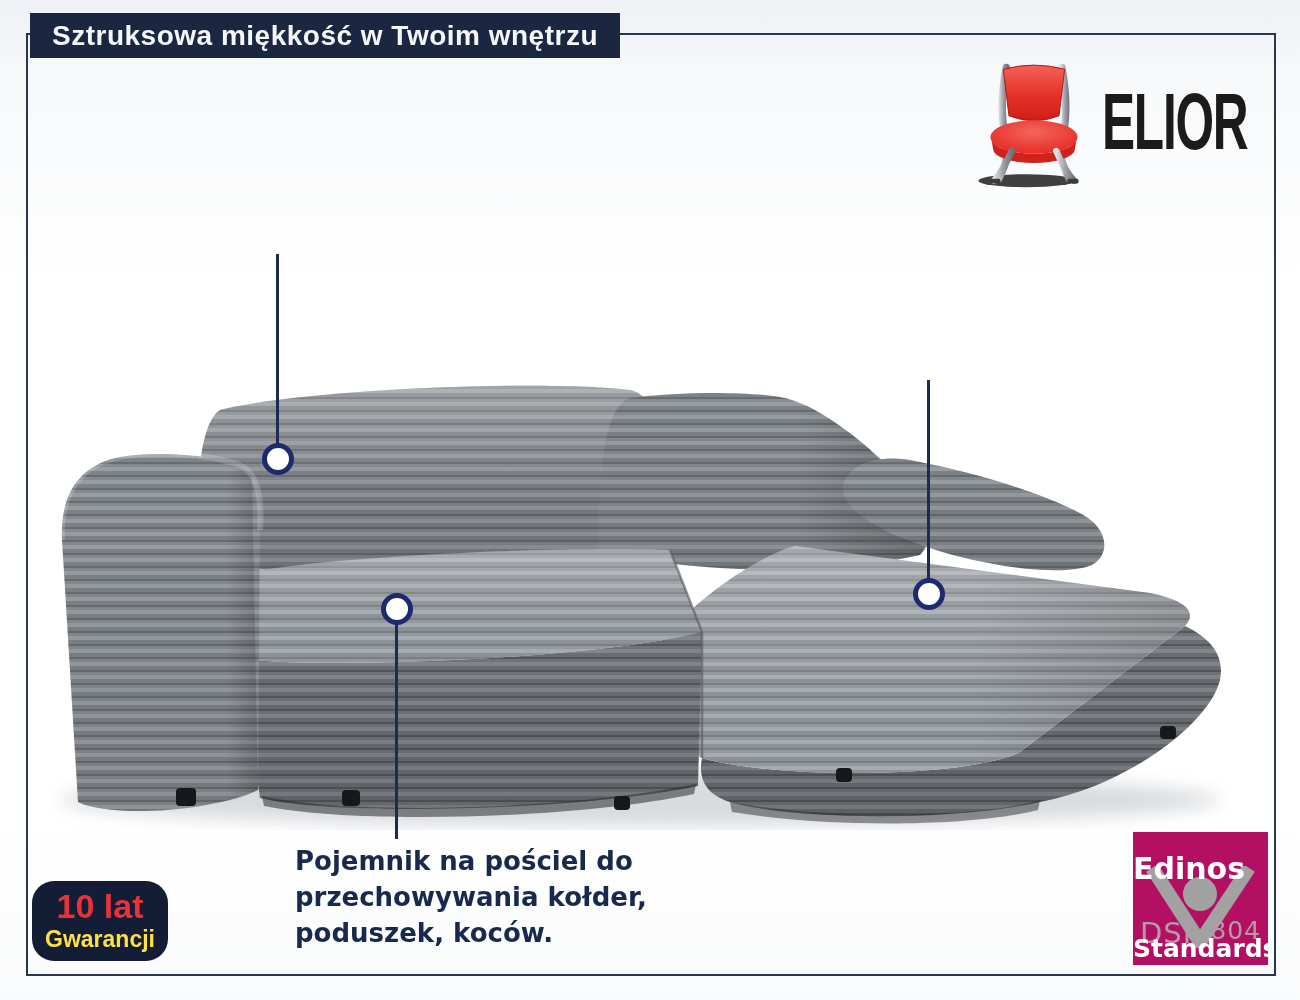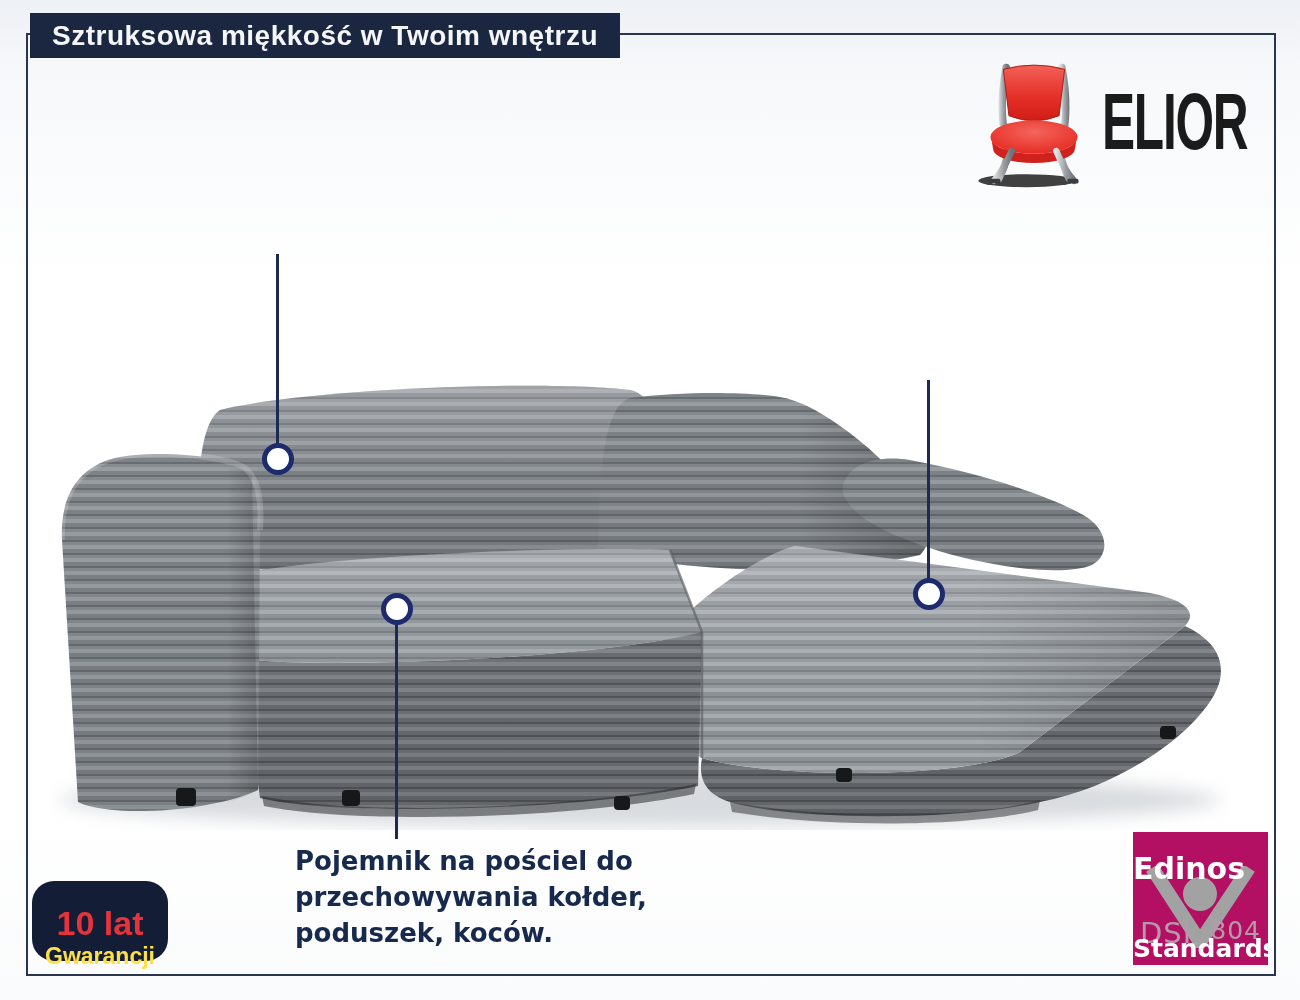--- a/index.html
+++ b/index.html
@@ -37,21 +37,21 @@
   .logo .chair{position:absolute;left:18px;top:20px;width:112px;height:130px;}
   .logo .wordmark{
     position:absolute;left:142px;top:42px;font-size:80px;line-height:80px;font-weight:bold;
     color:#1b1b1b;letter-spacing:-2px;transform:scaleX(.62);transform-origin:left top;
     font-family:"Liberation Sans",sans-serif;white-space:nowrap;
   }
   .warranty{
     position:absolute;left:32px;top:881px;width:136px;height:80px;background:#141d36;
     border-radius:22px;z-index:7;text-align:center;color:#fff;
   }
-  .warranty .years{color:#e6333b;font-weight:bold;font-size:34px;line-height:40px;margin-top:22px;}
+  .warranty .years{color:#e6333b;font-weight:bold;font-size:34px;line-height:40px;margin-top:5px;}
   .warranty .label{color:#fde047;font-weight:bold;font-size:23px;line-height:26px;}
   .edinos{
     position:absolute;left:1133px;top:832px;width:135px;height:133px;background:#b30f63;
     z-index:7;overflow:hidden;font-family:"DejaVu Sans",sans-serif;
   }
   .edinos .vicon{position:absolute;left:11px;top:34px;width:113px;height:82px;}
   .edinos .ed-name{position:absolute;left:0;top:3px;width:100%;color:#fff;font-weight:bold;font-size:30px;margin-top:16px;}
   .edinos .ed-dsi{position:absolute;left:7px;top:84px;color:#b59aa8;font-size:29px;font-weight:500;letter-spacing:1px;}
   .edinos .ed-804{position:absolute;right:7px;top:84px;color:#b59aa8;font-size:25px;font-weight:500;letter-spacing:1px;}
   .edinos .ed-std{position:absolute;left:0;bottom:2px;width:100%;text-align:center;color:#fff;font-weight:bold;font-size:25px;}

